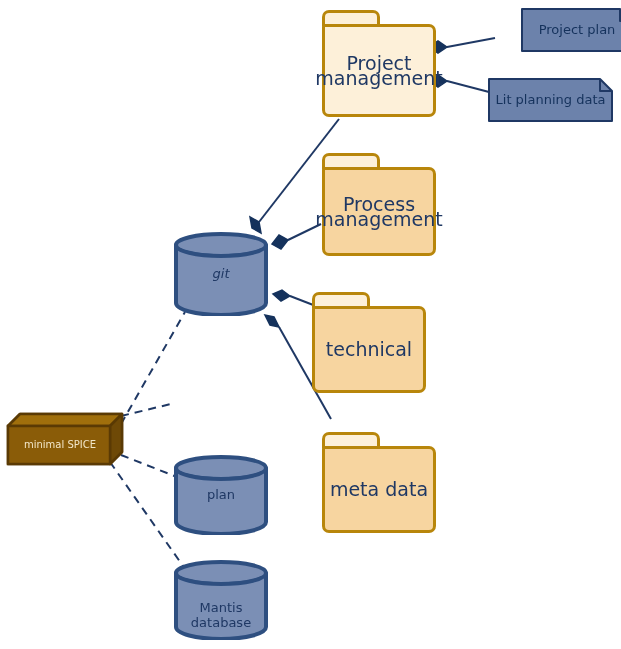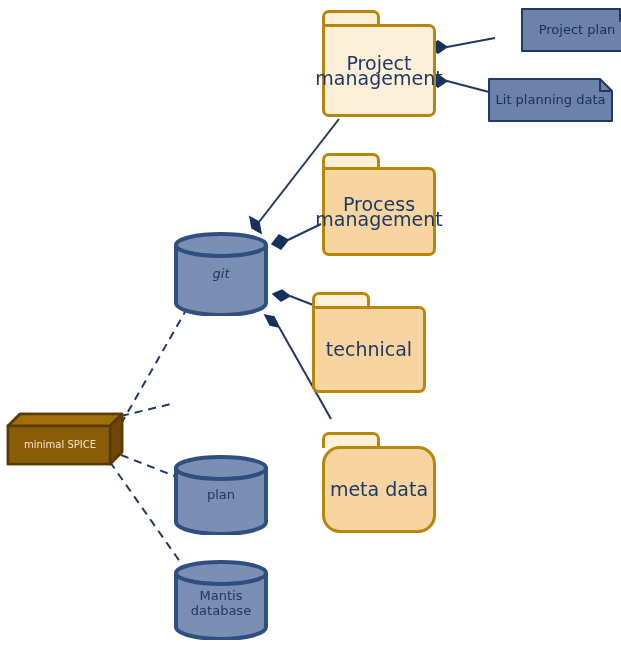--- a/index.html
+++ b/index.html
@@ -176,21 +176,21 @@
 
   <div class="folder" style="left:312px; top:292px; width:114px; height:101px;">
     <div class="f-tab" style="width:58px; height:16px;"></div>
     <div class="f-body" style="top:14px; width:114px; height:87px;">
       <span>technical</span>
     </div>
   </div>
 
   <div class="folder" style="left:322px; top:432px; width:114px; height:101px;">
     <div class="f-tab" style="width:58px; height:16px;"></div>
-    <div class="f-body" style="top:14px; width:114px; height:87px;border-radius:18px;">
+    <div class="f-body" style="top:14px; width:114px; height:87px;">
       <span>meta data</span>
     </div>
   </div>
 
   <div class="db" style="left:172px; top:232px; width:98px; height:84px;font-style:italic;">
     <svg width="98" height="84" viewBox="0 0 98 84" xmlns="http://www.w3.org/2000/svg">
       <path d="M4,13 L4,71 A45,12 0 0 0 94,71 L94,13 Z" fill="#7b8fb5" stroke="#2e4f80" stroke-width="4" stroke-linejoin="round"></path>
       <ellipse cx="49" cy="13" rx="45" ry="11" fill="#7b8fb5" stroke="#2e4f80" stroke-width="4"></ellipse>
       <path d="M8,17 A42,8 0 0 0 90,17" fill="none" stroke="#2e4f80" stroke-width="2.5"></path>
     </svg>
@@ -206,21 +206,21 @@
     </svg>
     <div class="db-label" style="top:32px;">plan</div>
   </div>
 
   <div class="db" style="left:172px; top:560px; width:98px; height:80px;">
     <svg width="98" height="80" viewBox="0 0 98 80" xmlns="http://www.w3.org/2000/svg">
       <path d="M4,13 L4,67 A45,12 0 0 0 94,67 L94,13 Z" fill="#7b8fb5" stroke="#2e4f80" stroke-width="4" stroke-linejoin="round"></path>
       <ellipse cx="49" cy="13" rx="45" ry="11" fill="#7b8fb5" stroke="#2e4f80" stroke-width="4"></ellipse>
       <path d="M8,17 A42,8 0 0 0 90,17" fill="none" stroke="#2e4f80" stroke-width="2.5"></path>
     </svg>
-    <div class="db-label" style="top:28px;">Mantis database</div>
+    <div class="db-label" style="top:40px;">Mantis database</div>
   </div>
 
   <div class="node3d" style="left:6px; top:412px; width:118px; height:54px;">
     <svg width="118" height="54" viewBox="0 0 118 54" xmlns="http://www.w3.org/2000/svg">
       <polygon points="2,14 14,2 116,2 116,40 104,52 2,52" fill="#8a5c08" stroke="#5a3a04" stroke-width="2.5" stroke-linejoin="round"></polygon>
       <polygon points="2,14 14,2 116,2 104,14" fill="#a06f0c" stroke="#5a3a04" stroke-width="2.5" stroke-linejoin="round"></polygon>
       <polygon points="104,14 116,2 116,40 104,52" fill="#6e4906" stroke="#5a3a04" stroke-width="2.5" stroke-linejoin="round"></polygon>
       <rect x="2" y="14" width="102" height="38" fill="#8a5c08" stroke="#5a3a04" stroke-width="2.5"></rect>
     </svg>
     <div class="n-label" style="top:25px; width:104px; left:2px;">minimal SPICE</div>

